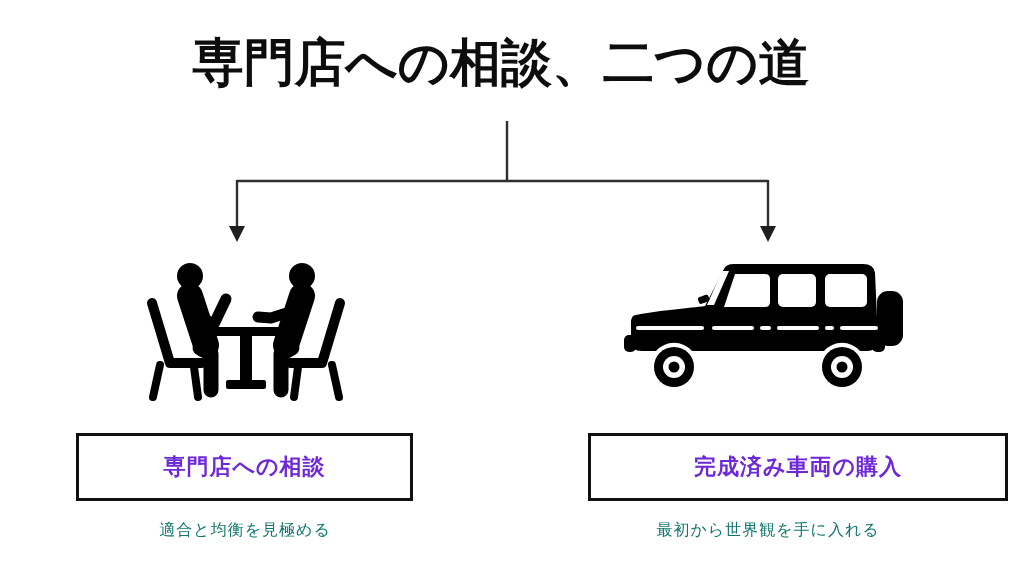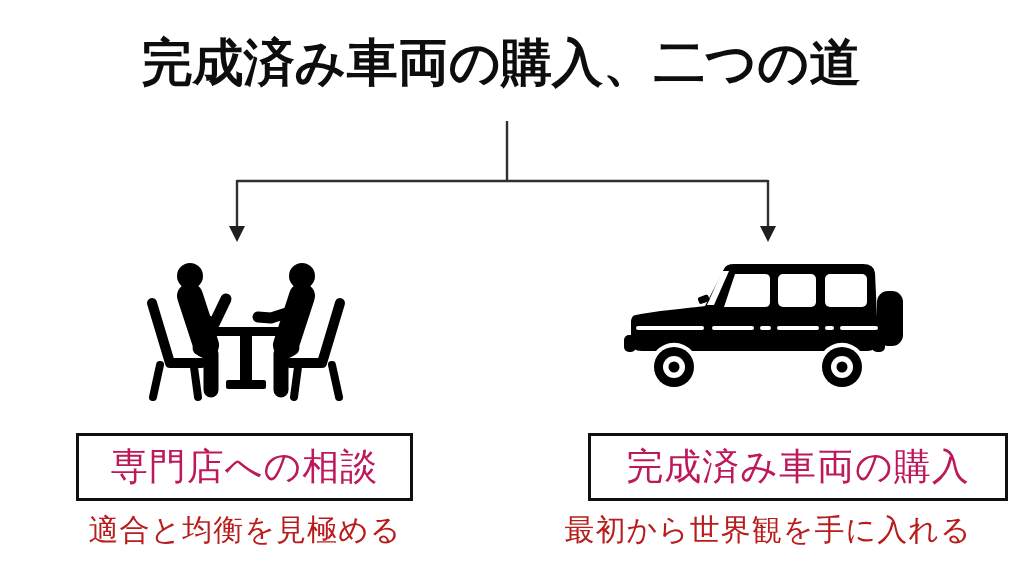--- a/index.html
+++ b/index.html
@@ -36,48 +36,48 @@
   .label-box{
     position:absolute;
     top:433px;height:68px;
     box-sizing:border-box;
     border:3px solid #101010;
     background:#ffffff;
     display:flex;align-items:center;justify-content:center;
     white-space:nowrap;
   }
   .label-box span{
-    font-size:37px;
-    font-weight:400;
+    font-size:22px;
+    font-weight:700;
     letter-spacing:1px;
-    color:#be185d;
+    color:#6d28d9;
   }
   .box-left{left:76px;width:337px;}
   .box-right{left:588px;width:420px;}
 
   .subtitle{
     position:absolute;
     top:515px;
     transform:translateX(-50%);
     white-space:nowrap;
-    font-size:30px;
+    font-size:16px;
     font-weight:500;
     letter-spacing:1px;
     line-height:30px;
-    color:#b91c1c;
+    color:#0f766e;
   }
   .sub-left{left:245px;}
   .sub-right{left:768px;}
 </style>
 </head>
 <body>
 
 <div class="slide">
 
-  <h1 class="title">完成済み車両の購入、二つの道</h1>
+  <h1 class="title">専門店への相談、二つの道</h1>
 
   <svg class="connector" width="1024" height="250" viewBox="0 0 1024 250" aria-hidden="true">
     <g stroke="#2f2f2f" stroke-width="2.4" fill="none">
       <path d="M507 121 V 181"></path>
       <path d="M237 181 H 768"></path>
       <path d="M237 180 V 228"></path>
       <path d="M768 180 V 228"></path>
     </g>
     <g fill="#1f1f1f" stroke="none">
       <path d="M229 226 L245 226 L237 242 Z"></path>

